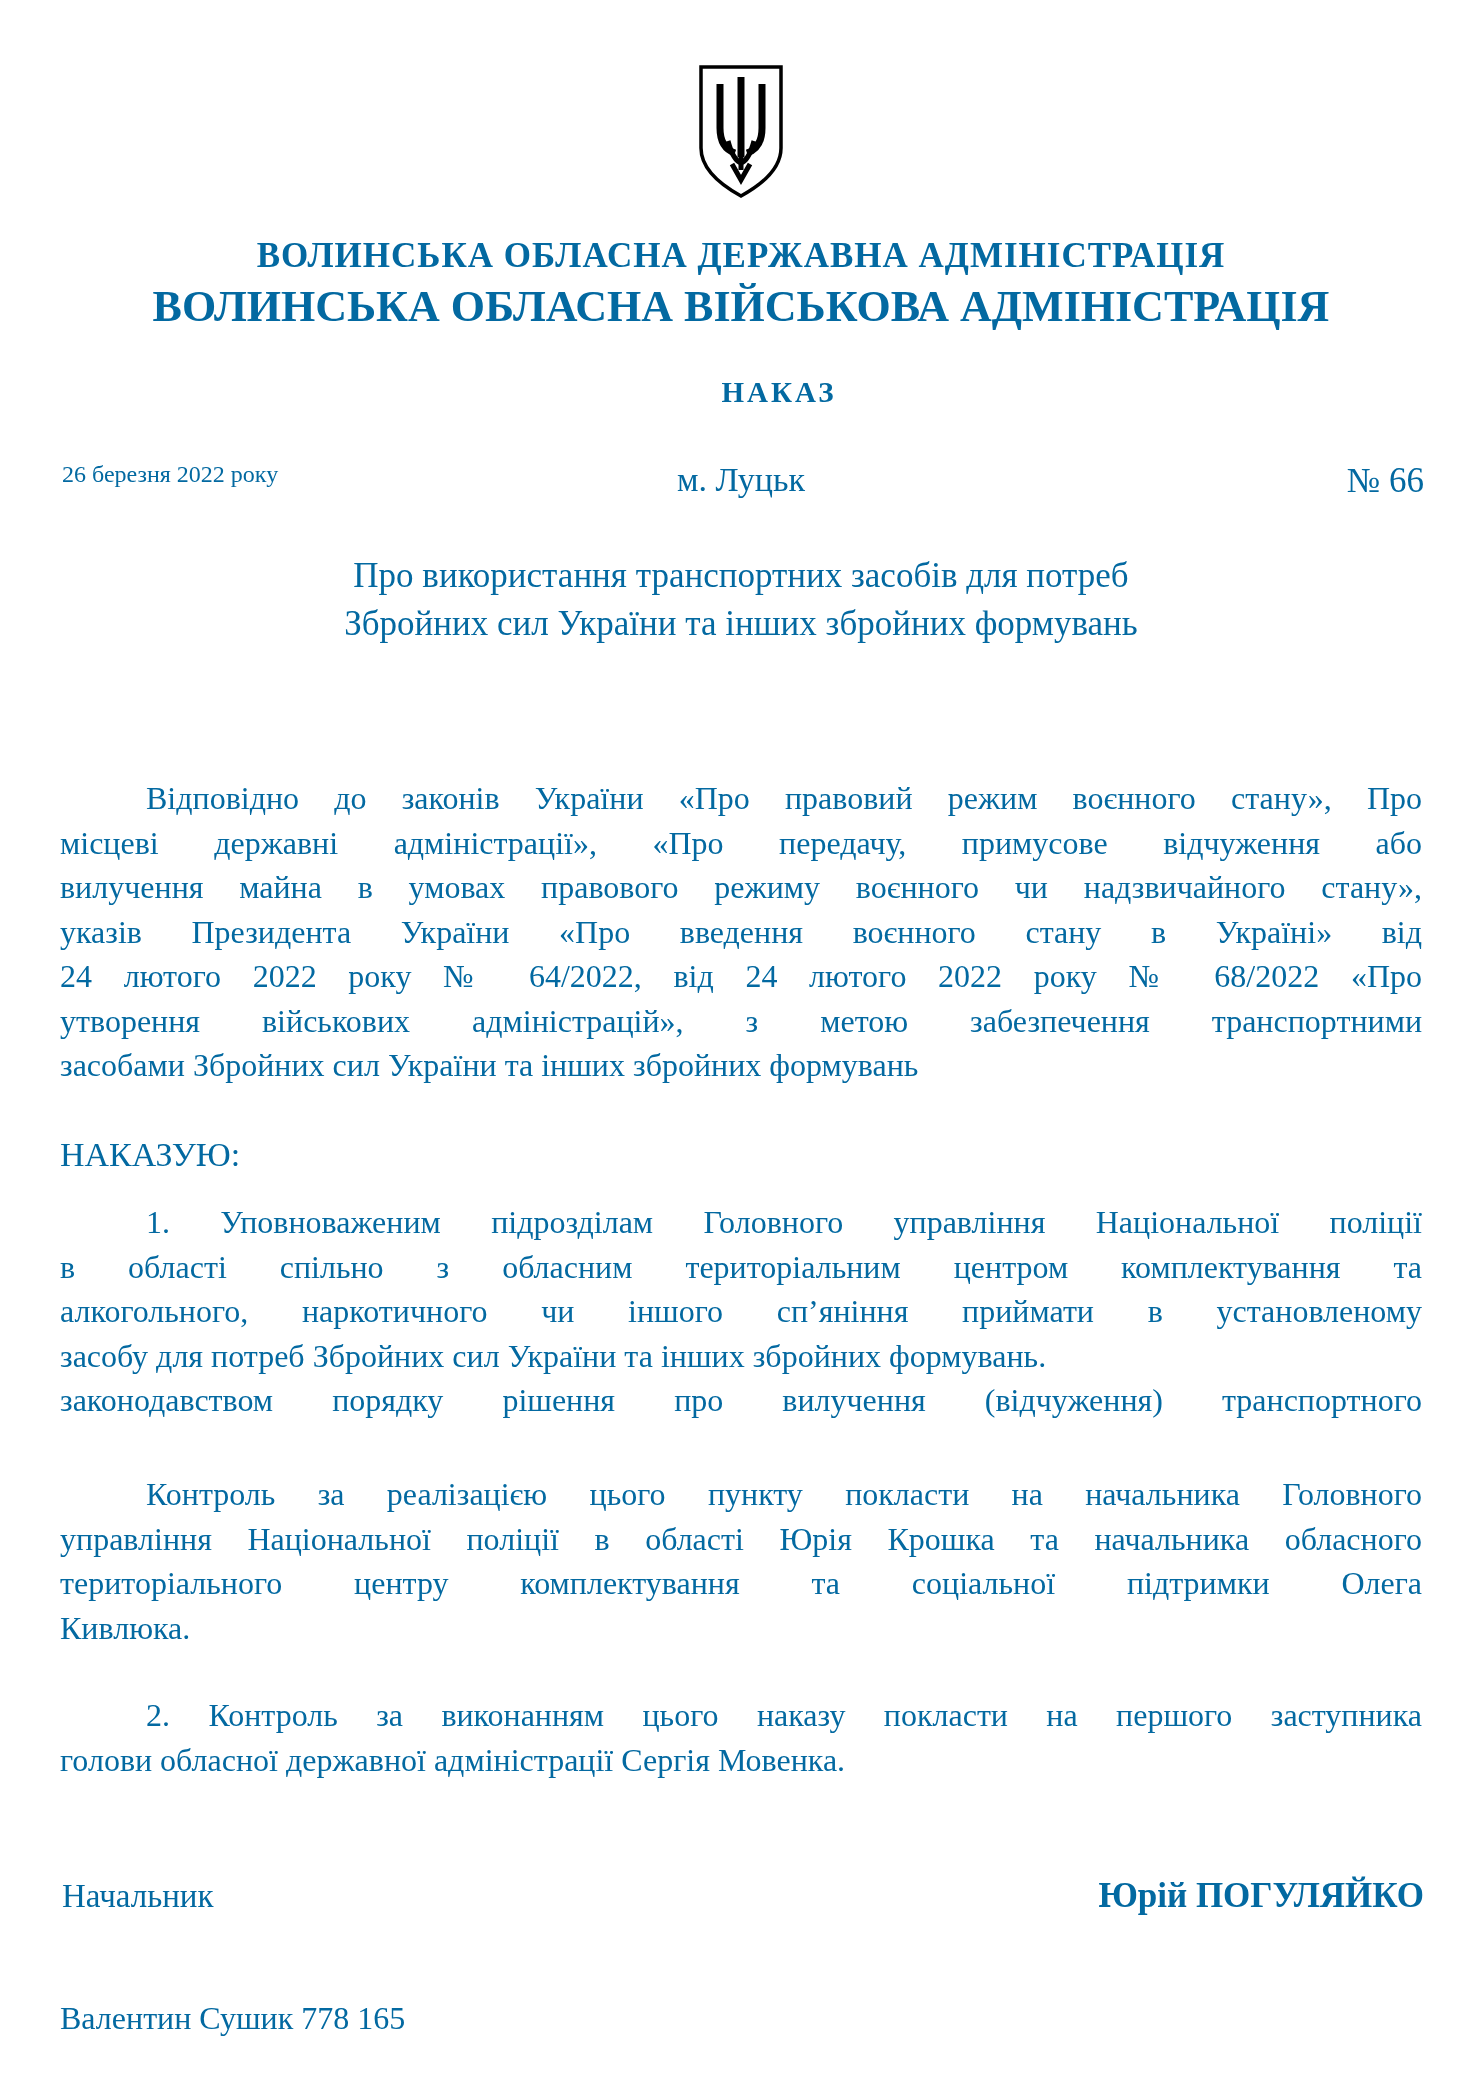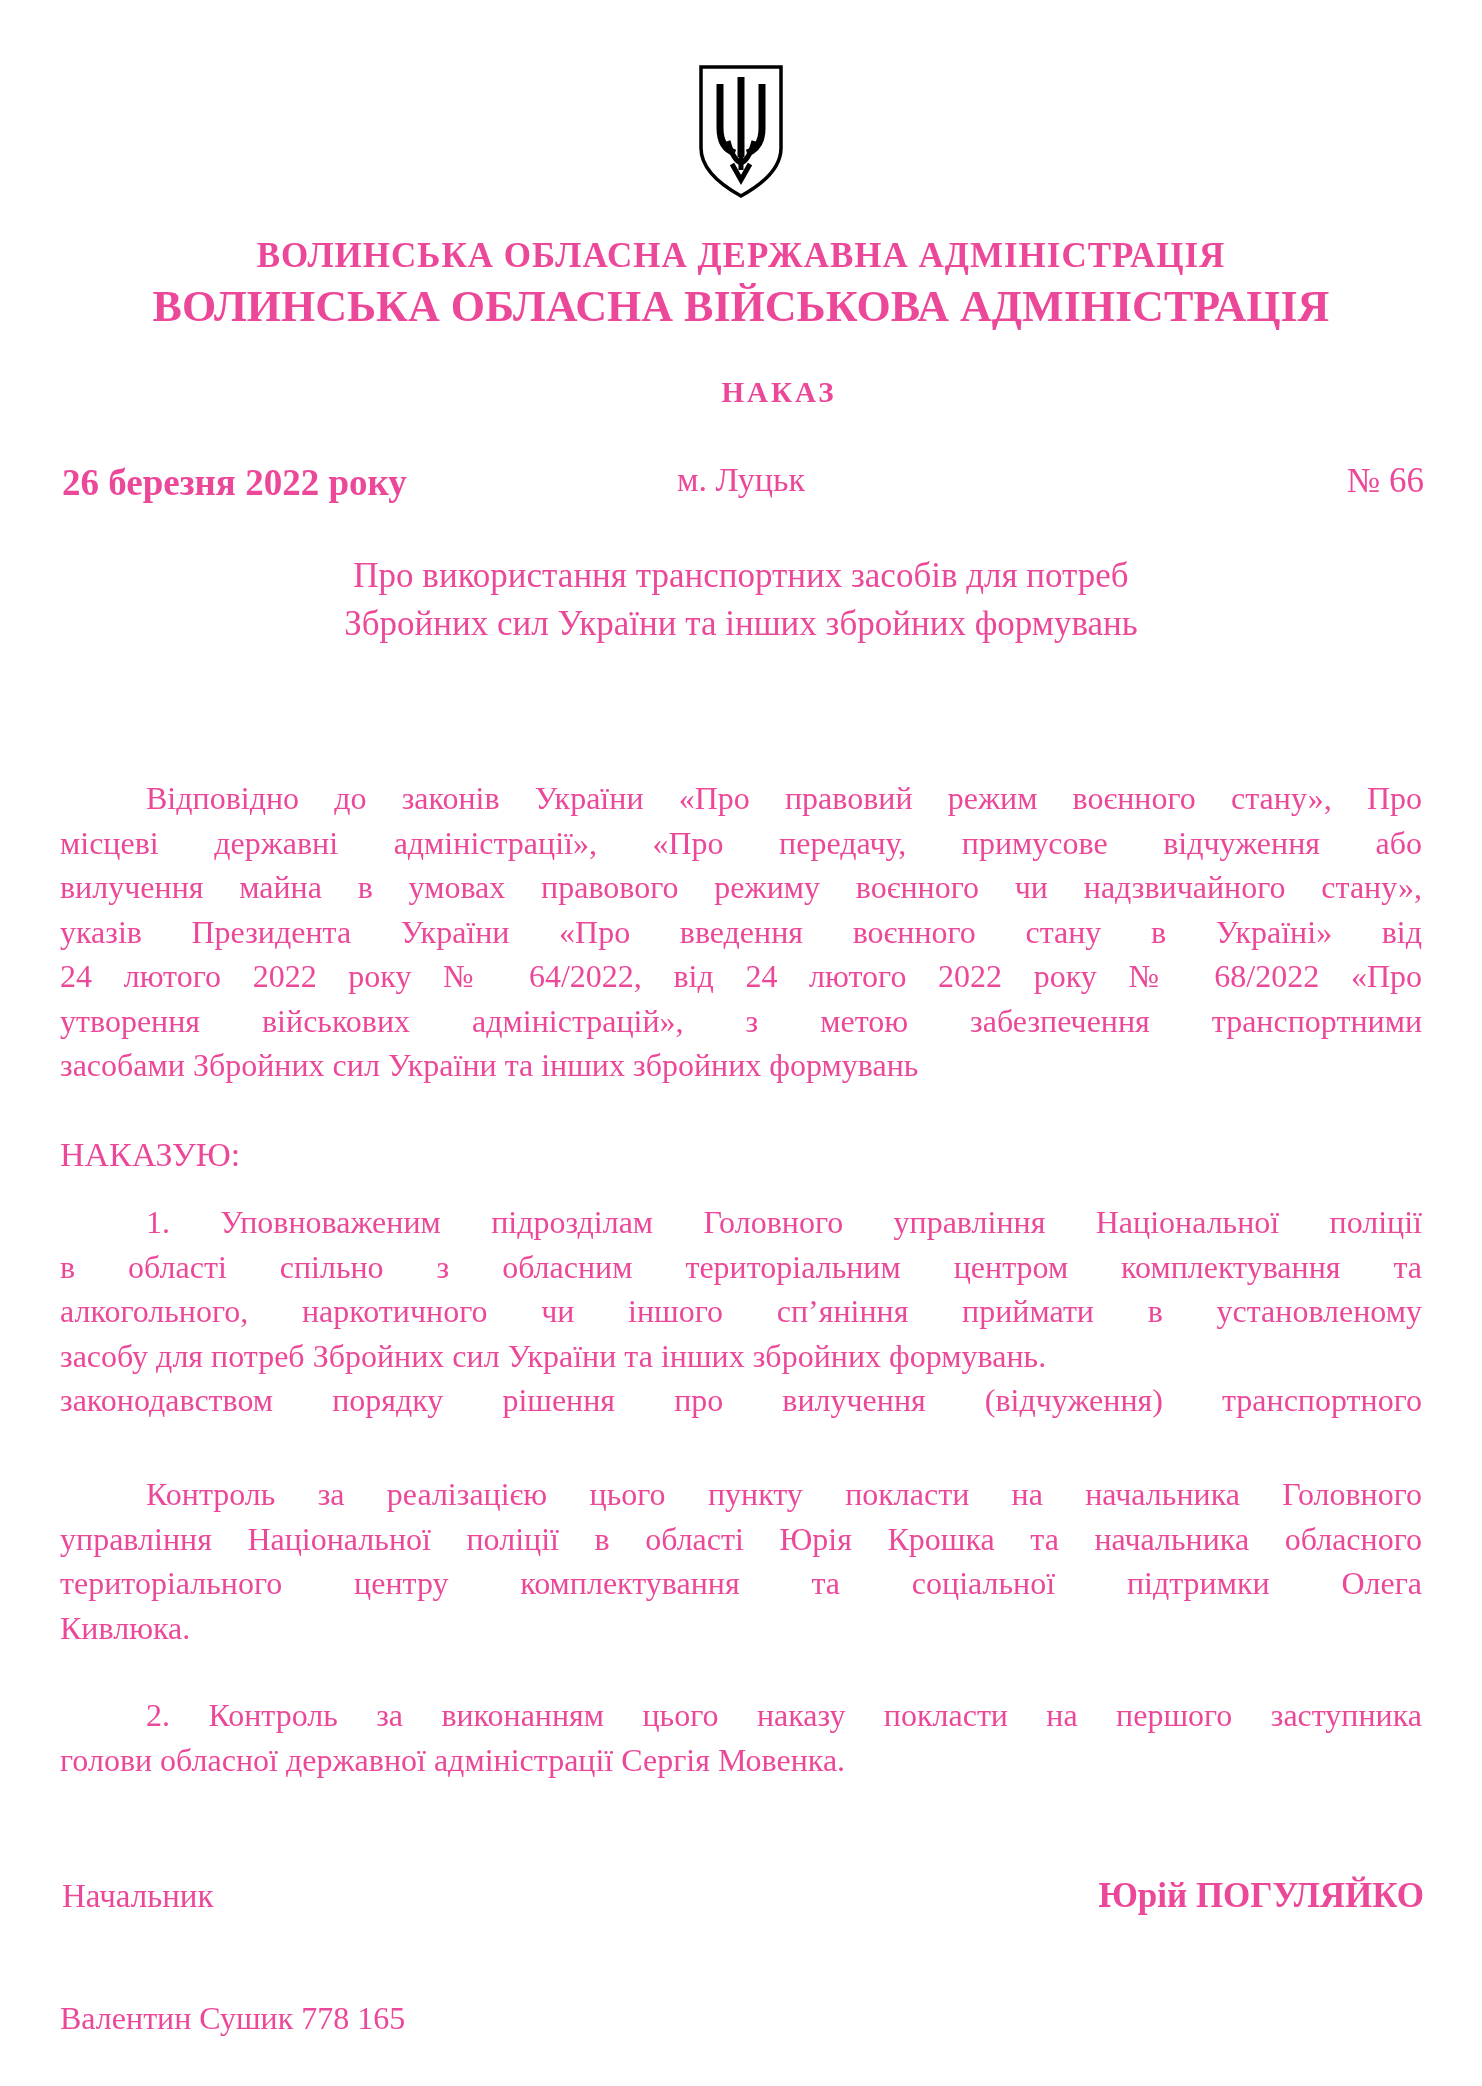--- a/index.html
+++ b/index.html
@@ -1,27 +1,27 @@
 <!DOCTYPE html>
 <html lang="uk"><head>
 <meta charset="utf-8">
 <style>
   html,body { margin:0; padding:0; background:#ffffff; }
   .page {
     position:relative; width:1482px; height:2086px; background:#ffffff;
-    color:#ec4899; font-family:"Liberation Serif","DejaVu Serif",serif;
+    color:#0369a1; font-family:"Liberation Serif","DejaVu Serif",serif;
     overflow:hidden;
   }
   .center-line { position:absolute; left:0; width:100%; text-align:center; white-space:nowrap; }
   .org-small { top:236px; font-size:35px; font-weight:bold; letter-spacing:1px; }
   .org-large { top:281px; font-size:44px; font-weight:bold; }
   .doc-type  { top:376px; font-size:29px; font-weight:bold; letter-spacing:3px;padding-left:38px; }
   .emblem { position:absolute; left:695px; top:64px; width:92px; height:136px; }
   .emblem svg { display:block; width:100%; height:100%; }
-  .date-left  { position:absolute; left:62px;  top:461px; font-size:37px; white-space:nowrap;font-weight:bold; }
+  .date-left  { position:absolute; left:62px;  top:461px; font-size:24px; white-space:nowrap; }
   .place-mid  { position:absolute; left:0; width:100%; top:461px; font-size:34px; text-align:center; white-space:nowrap; }
   .num-right  { position:absolute; right:58px; top:461px; font-size:35px; white-space:nowrap; }
   .subject { position:absolute; left:0; width:100%; top:552px; font-size:35px; line-height:48px; text-align:center; }
   .para { position:absolute; left:60px; width:1362px; font-size:32px; line-height:44.5px; }
   .jline { text-align:justify; text-align-last:justify; }
   .jline.indent { padding-left:86px; }
   .jline.last { text-align-last:left; }
   .order-word { position:absolute; left:60px; top:1112px; font-size:34px; white-space:nowrap;margin-top:24px; }
   .sig-position { position:absolute; left:62px;  top:1878px; font-size:33px; white-space:nowrap; }
   .sig-name     { position:absolute; right:58px; top:1876px; font-size:35px; font-weight:bold; white-space:nowrap; }

